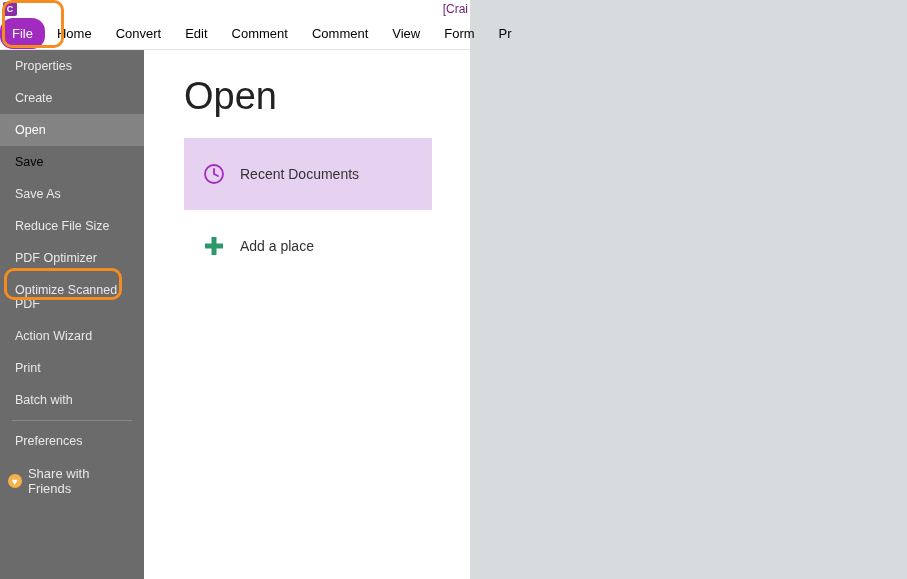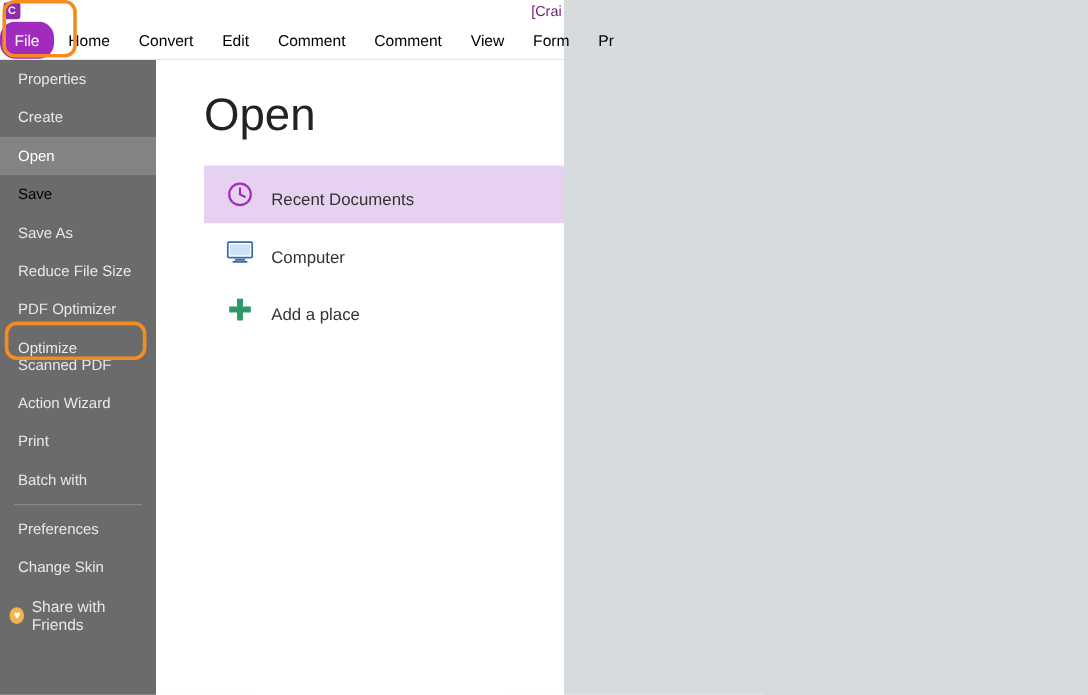--- a/index.html
+++ b/index.html
@@ -149,27 +149,27 @@
       padding: 25px 0 0 40px;
     }
     .content-title {
       font-size: 38px;
       font-weight: 300;
       color: #222;
       margin-bottom: 20px;
     }
     .location-item {
       display: flex;
-      align-items: flex-end;
+      align-items: center;
       gap: 14px;
-      padding: 12px 18px;
+      padding: 24px 18px;
       font-size: 14px;
       color: #333;
       cursor: pointer;
-      width: 300px;
+      width: 248px;
     }
     .location-item.active {
       background: #e6d1f0;
     }
     .loc-icon {
       width: 24px;
       height: 24px;
       display: flex;
       align-items: center;
       justify-content: center;
@@ -208,21 +208,20 @@
       <div class="side-item disabled">Save</div>
       <div class="side-item">Save As</div>
       <div class="side-item">Reduce File Size</div>
       <div class="side-item">PDF Optimizer</div>
       <div class="side-item">Optimize Scanned PDF</div>
       <div class="side-item">Action Wizard</div>
       <div class="side-item">Print</div>
       <div class="side-item">Batch with</div>
       <div class="side-divider"></div>
       <div class="side-item">Preferences</div>
-      <div class="side-item">Change Skin</div>
       <div class="side-share">
         <div class="share-dot">♥</div>
         <span>Share with Friends</span>
       </div>
     </div>
 
     <div class="highlight-reduce"></div>
 
     <div class="content">
       <div class="content-title">Open</div>
@@ -230,30 +229,20 @@
       <div class="location-item active">
         <div class="loc-icon">
           <svg width="24" height="24" viewBox="0 0 24 24">
               <circle cx="12" cy="12" r="9" fill="none" stroke="#a22bbf" stroke-width="1.8"></circle>
               <path d="M12 7 L12 12 L16 14" fill="none" stroke="#a22bbf" stroke-width="1.8" stroke-linecap="round"></path>
             </svg>
         </div>
         <span>Recent Documents</span>
       </div>
 
-      <div class="location-item">
-        <div class="loc-icon">
-          <svg width="26" height="22" viewBox="0 0 26 22">
-              <rect x="2" y="2" width="22" height="14" rx="1" fill="none" stroke="#3a6ea5" stroke-width="1.6"></rect>
-              <rect x="4" y="4" width="18" height="10" fill="#cde2f5"></rect>
-              <path d="M9 18 L17 18 M7 20 L19 20" stroke="#3a6ea5" stroke-width="1.6" stroke-linecap="round"></path>
-            </svg>
-        </div>
-        <span>Computer</span>
-      </div>
 
       <div class="location-item">
         <div class="loc-icon">
           <svg width="22" height="22" viewBox="0 0 22 22">
               <path d="M11 2 L11 20 M2 11 L20 11" stroke="#2e9968" stroke-width="5" stroke-linecap="butt"></path>
             </svg>
         </div>
         <span>Add a place</span>
       </div>
     </div>

